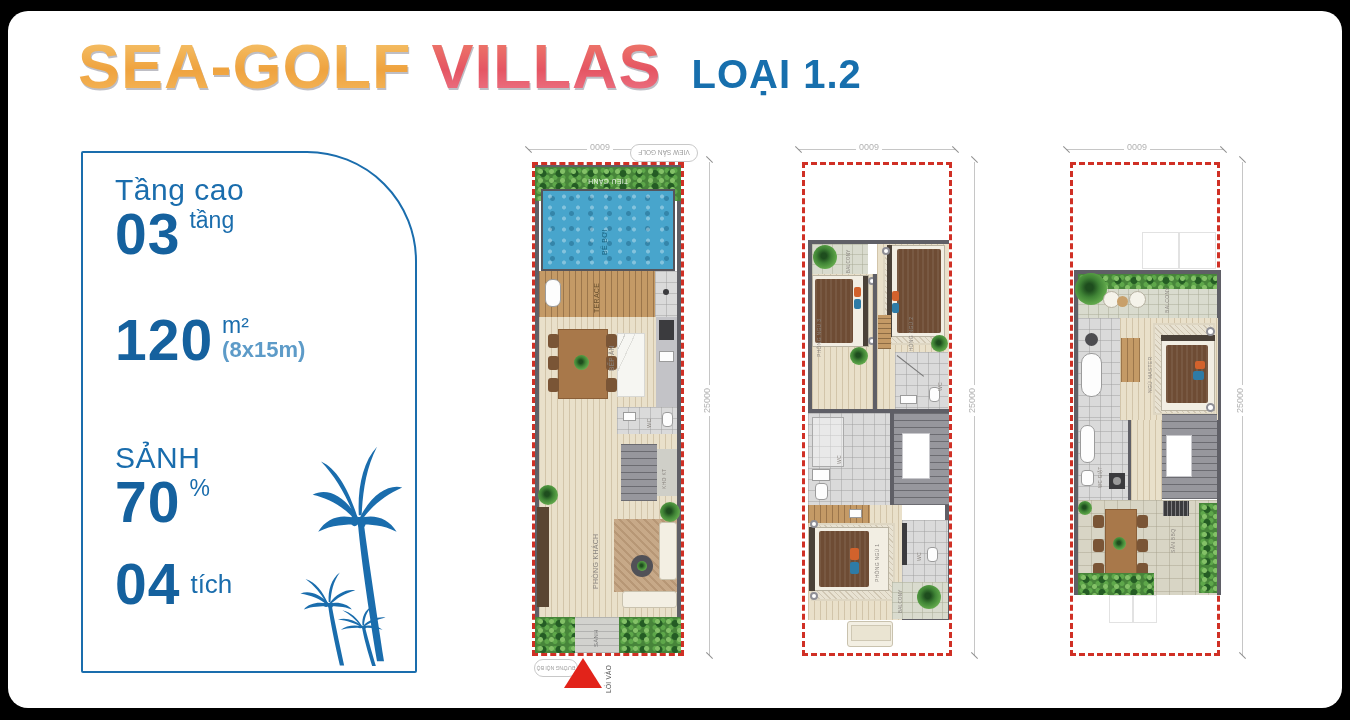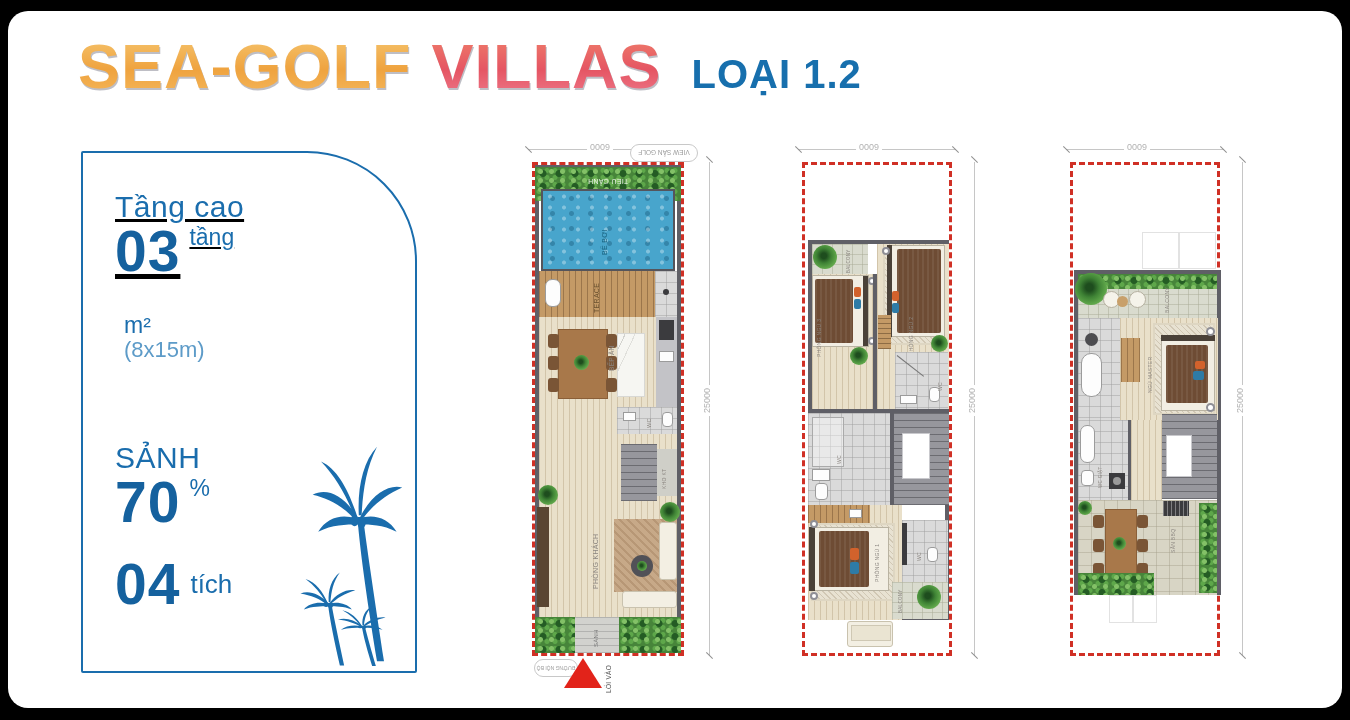--- a/index.html
+++ b/index.html
@@ -19,21 +19,21 @@
 
   
   .panel{position:absolute;left:73px;top:140px;width:332px;height:518px;
          border:2.5px solid #1a6dad;border-radius:2px 110px 2px 2px;}
   .spec{position:absolute;left:32px;}
   .slabel{font-size:30px;color:#1a6dad;letter-spacing:.5px;}
   .val{display:flex;align-items:flex-start;line-height:.95;}
   .num{font-size:57px;font-weight:700;color:#15619e;letter-spacing:1px;}
   .unit{font-size:23px;color:#1a6dad;margin-left:9px;margin-top:3px;}
   .unit-mid{font-size:26px;color:#1a6dad;margin-left:10px;align-self:center;}
-  .note{font-size:22px;color:#5d9bc8;margin-top:3px;}
+  .note{font-size:22px;color:#5d9bc8;margin-top:3px;font-weight:bold;}
   .palm{position:absolute;}
 
   
   .plan{position:absolute;top:136px;}
   .dashbox{position:absolute;left:0;top:15px;border:3px dashed #d03025;background:#fff;box-sizing:border-box;}
   .abs{position:absolute;}
   .room-label{position:absolute;font-size:7px;color:#8b8680;letter-spacing:.3px;white-space:nowrap;line-height:1;}
   .v{writing-mode:vertical-rl;transform:rotate(180deg);}
   .flip{transform:rotate(180deg);}
   .dimline-h{position:absolute;height:1px;background:#c6c6c6;}
@@ -92,29 +92,30 @@
 <body>
 
 <div class="card">
 
   <div class="title-row">
     <div class="brand"><span class="g1">SEA-GOLF</span><span class="g2">VILLAS</span></div>
     <div class="variant">LOẠI 1.2</div>
   </div>
 
   <div class="panel">
-    <div class="spec" style="top:37px;text-decoration:underline;">
+    <div class="spec" style="top:20px;">
       <div class="slabel">Tầng cao</div>
       <div class="val">
           <span class="num">03</span>
           <span class="unit">tầng</span>
         </div>
     </div>
     <div class="spec" style="top:160px;">
       <div class="val">
+          <span class="num">120</span>
         <span style="display:flex;flex-direction:column;margin-left:9px;margin-top:2px;">
           <span class="unit" style="margin:0;">m²</span>
           <span class="note">(8x15m)</span>
         </span>
       </div>
     </div>
     <div class="spec" style="top:288px;">
       <div class="slabel">SẢNH</div>
       <div class="val">
           <span class="num">70</span>

